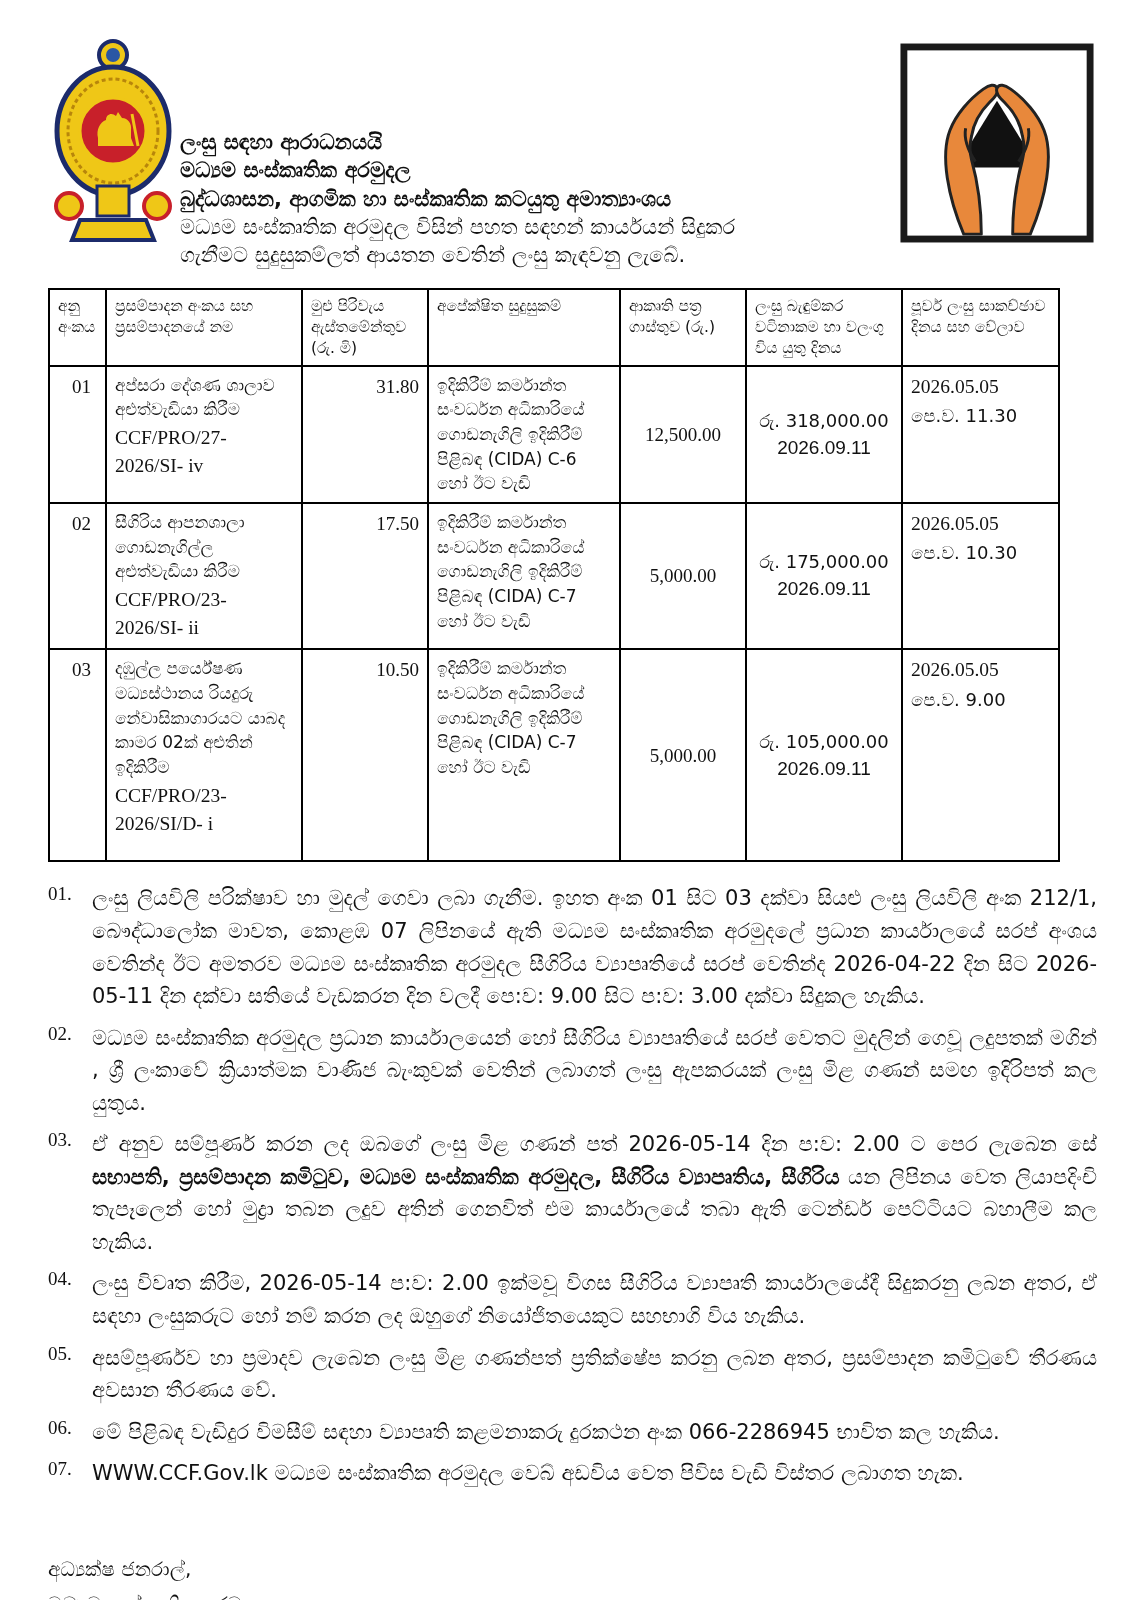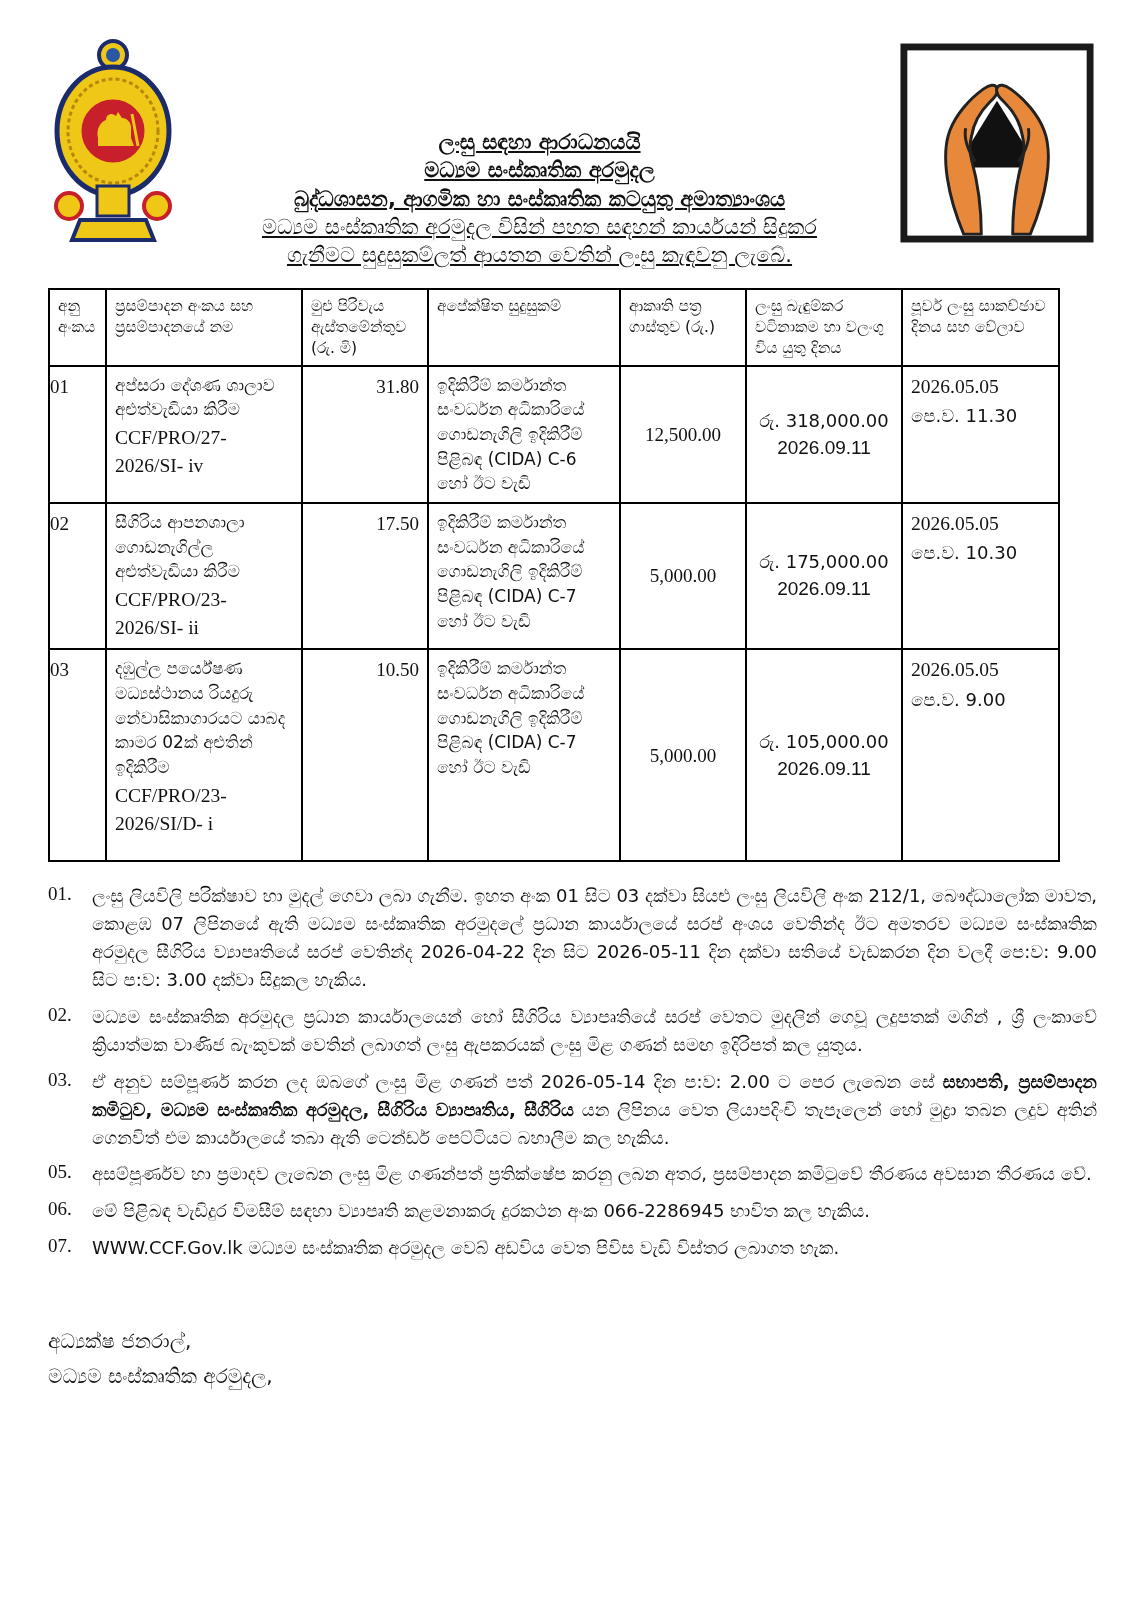--- a/index.html
+++ b/index.html
@@ -3,51 +3,51 @@
 <meta charset="utf-8">
 <title>ලංසු සඳහා ආරාධනයයි</title>
 <style>
   * { margin:0; padding:0; box-sizing:border-box; }
   body { background:#ffffff; font-family:"DejaVu Sans", sans-serif; color:#111; }
   .page { width:1137px; height:1600px; background:#fff; padding:28px 40px 0 48px; overflow:hidden; position:relative; }
 
   
   .doc-header { display:flex; height:260px; }
   .emblem { width:132px; flex:0 0 132px; padding-top:6px; }
-  .header-text { flex:1; text-align:center; padding-top:100px; line-height:1.35;text-decoration:underline; }
+  .header-text { flex:1; text-align:left; padding-top:100px; line-height:1.35; }
   .h-bold { font-weight:bold; font-size:21px; }
   .h-sub  { font-size:21px; }
   .ccf-logo { width:198px; flex:0 0 198px; padding-top:14px; }
 
   
   table.tender-table { border-collapse:collapse; width:1010px; table-layout:fixed; }
   .tender-table th, .tender-table td { border:2px solid #000; vertical-align:top; padding:6px 8px; }
   .tender-table th { font-weight:normal; font-size:15.5px; text-align:left; line-height:1.35; height:75px; }
   .tender-table td { font-size:17px; line-height:1.45; }
   col.c1{width:57px;} col.c2{width:196px;} col.c3{width:126px;} col.c4{width:192px;}
   col.c5{width:126px;} col.c6{width:156px;} col.c7{width:157px;}
   tr.r1 td{height:128px;} tr.r2 td{height:130px;} tr.r3 td{height:212px;}
   .latin { font-family:"Liberation Serif", serif; }
-  td.c-no { font-family:"Liberation Serif", serif; font-size:19px; padding-left:0; }
+  td.c-no { font-family:"Liberation Serif", serif; font-size:19px; padding-left:22px; }
   .nm { display:block; }
   .ref { display:block; font-size:19.5px; margin-top:2px; }
   td.c-est { text-align:right; font-size:19px; }
   td.c-fee { text-align:center; vertical-align:middle; font-size:19px;border-radius:17px; }
   td.c-bond { vertical-align:middle; text-align:center; font-size:18px; }
   td.c-bond .bv { display:block; }
   td.c-bond .bd { display:block; font-family:Liberation Sans, sans-serif; font-size:19px;text-align:center; }
   td.c-prebid { padding-top:6px; font-size:18px; }
   td.c-prebid .pd { display:block; font-family:"Liberation Serif", serif; font-size:19.5px; }
   td.c-prebid .pt { display:block; margin-top:2px; }
 
   
   .notes { margin-top:20px; width:1049px; }
   .note { display:flex; margin-bottom:9px; }
   .note-no { flex:0 0 44px; font-size:19px; padding-top:1px; }
-  .note-text { flex:1; font-size:18px; line-height:1.55; text-align:justify; }
+  .note-text { flex:1; font-size:21px; line-height:1.55; text-align:justify; }
   .note-text .bold { font-weight:bold; }
 
   
   .signature { margin-top:62px; font-size:20px; line-height:1.75; }
 </style>
 </head>
 <body>
 
 <div class="page">
 
@@ -176,20 +176,24 @@
     </div>
     <div class="note">
       <span class="note-no latin">02.</span>
       <div class="note-text">මධ්‍යම සංස්කෘතික අරමුදල ප්‍රධාන කාර්යාලයෙන් හෝ සීගිරිය ව්‍යාපෘතියේ සරප් වෙතට මුදලින් ගෙවූ ලදුපතක් මගින් , ශ්‍රී ලංකාවේ ක්‍රියාත්මක වාණිජ බැංකුවක් වෙතින් ලබාගත් ලංසු ඇපකරයක් ලංසු මිළ ගණන් සමඟ ඉදිරිපත් කල යුතුය.</div>
     </div>
     <div class="note">
       <span class="note-no latin">03.</span>
       <div class="note-text"><span>ඒ අනුව සම්පූර්ණ කරන ලද ඔබගේ ලංසු මිළ ගණන් පත් 2026-05-14 දින ප:ව: 2.00 ට පෙර ලැබෙන සේ </span><span class="bold">සභාපති, ප්‍රසම්පාදන කමිටුව, මධ්‍යම සංස්කෘතික අරමුදල, සීගිරිය ව්‍යාපෘතිය, සීගිරිය</span><span> යන ලිපිනය වෙත ලියාපදිංචි තැපෑලෙන් හෝ මුද්‍රා තබන ලදුව අතින් ගෙනවිත් එම කාර්යාලයේ තබා ඇති ටෙන්ඩර් පෙට්ටියට බහාලීම කල හැකිය.</span></div>
     </div>
     <div class="note">
+      <span class="note-no latin">04.</span>
+      <div class="note-text">ලංසු විවෘත කිරීම, 2026-05-14 ප:ව: 2.00 ඉක්මවූ විගස සීගිරිය ව්‍යාපෘති කාර්යාලයේදී සිදුකරනු ලබන අතර, ඒ සඳහා ලංසුකරුට හෝ නම් කරන ලද ඔහුගේ නියෝජිතයෙකුට සහභාගි විය හැකිය.</div>
+    </div>
+    <div class="note">
       <span class="note-no latin">05.</span>
       <div class="note-text">අසම්පූර්ණව හා ප්‍රමාදව ලැබෙන ලංසු මිළ ගණන්පත් ප්‍රතික්ෂේප කරනු ලබන අතර, ප්‍රසම්පාදන කමිටුවේ තීරණය අවසාන තීරණය වේ.</div>
     </div>
     <div class="note">
       <span class="note-no latin">06.</span>
       <div class="note-text">මේ පිළිබඳ වැඩිදුර විමසීම් සඳහා ව්‍යාපෘති කළමනාකරු දුරකථන අංක 066-2286945 භාවිත කල හැකිය.</div>
     </div>
     <div class="note">
       <span class="note-no latin">07.</span>
       <div class="note-text">WWW.CCF.Gov.lk මධ්‍යම සංස්කෘතික අරමුදල වෙබ් අඩවිය වෙත පිවිස වැඩි විස්තර ලබාගත හැක.</div>

